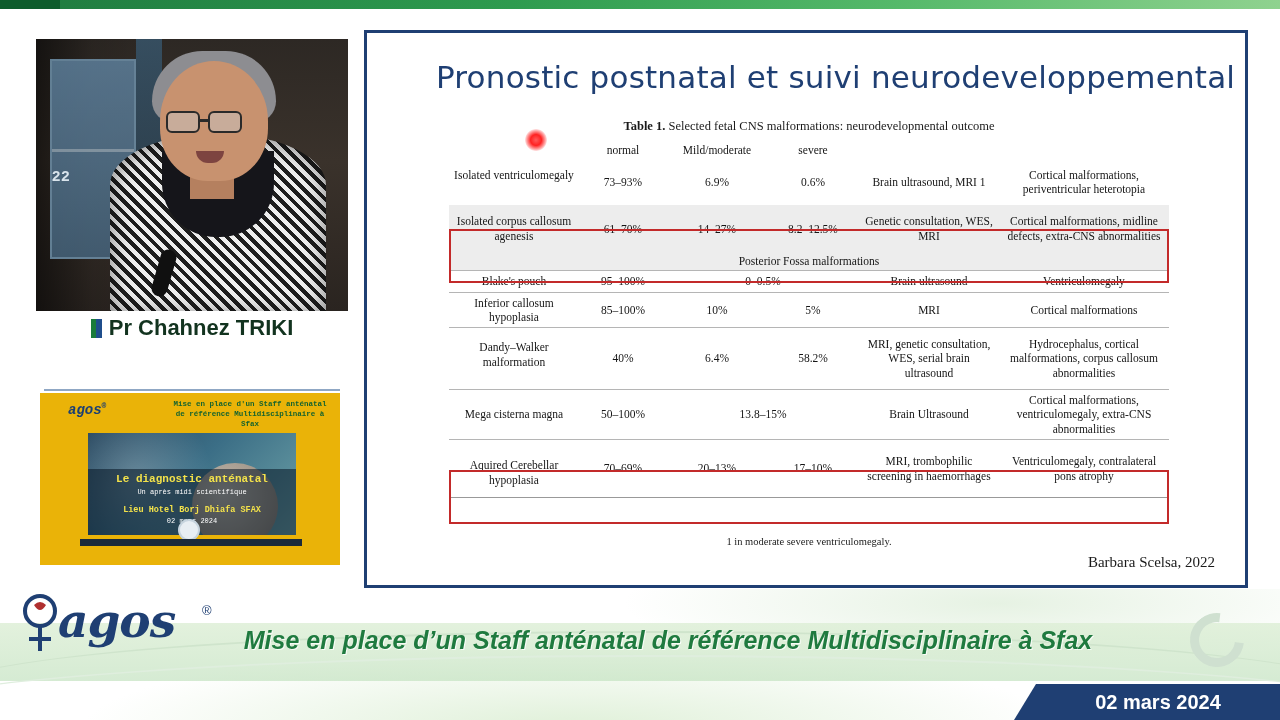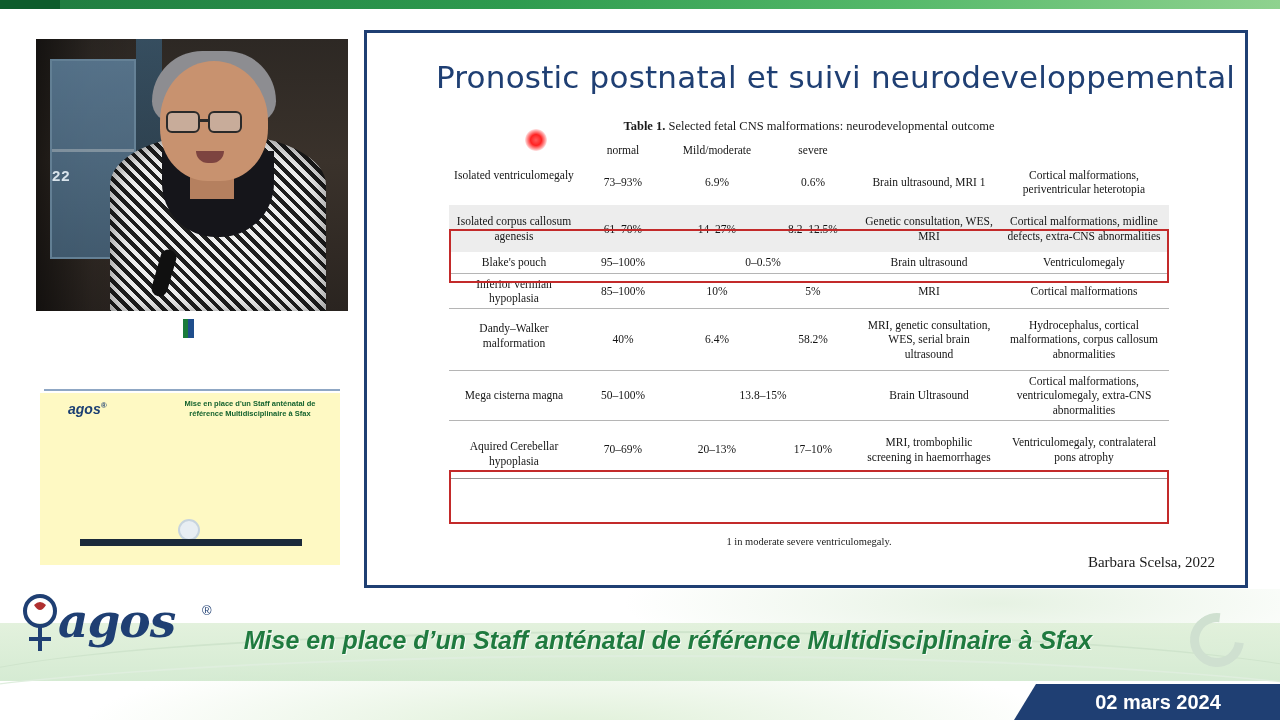--- a/index.html
+++ b/index.html
@@ -118,21 +118,22 @@
   }
 
   .hrule {
     position: absolute; left: 44px; top: 380px; width: 296px; height: 2px;
     background: #8fa7c4;
   }
 
   
   .promo {
     position: absolute; left: 40px; top: 384px; width: 300px; height: 172px;
-    background: #fef9c3;
+    background: #eab308;
+    font-family: Liberation Mono, monospace;
   }
   .promo-logo {
     position: absolute; left: 28px; top: 8px;
     font-size: 14px; color: #1b3f73; font-weight: bold; font-style: italic;
   }
   .promo-logo .reg { font-size: 8px; vertical-align: super; }
   .promo-head {
     position: absolute; left: 130px; top: 6px; width: 160px;
     color: #15632f; font-size: 7.5px; font-weight: bold; line-height: 1.35;
     text-align: center;
@@ -330,30 +331,38 @@
       <div class="sv-hair"></div>
       <div class="sv-head"></div>
       <div class="sv-glasses-l"></div>
       <div class="sv-glasses-r"></div>
       <div class="sv-glasses-bridge"></div>
       <div class="sv-mouth"></div>
       <div class="sv-mic"></div>
     </div>
 
     <div class="speaker-name">
-      <span class="name-flag"></span>
+      <span class="name-flag"></span><span>Pr Chahnez TRIKI</span>
     </div>
 
     <div class="hrule"></div>
 
     <div class="promo">
       <div class="promo-logo">
         <span>agos</span><span class="reg">®</span>
       </div>
       <div class="promo-head">Mise en place d'un Staff anténatal de référence Multidisciplinaire à Sfax</div>
+      <div class="promo-img">
+        <div class="promo-circle"></div>
+        <div class="promo-dark"></div>
+        <div class="promo-t1">Le diagnostic anténatal</div>
+        <div class="promo-t2">Un après midi scientifique</div>
+        <div class="promo-t3">Lieu Hotel Borj Dhiafa SFAX</div>
+        <div class="promo-t4">02 mars 2024</div>
+      </div>
       <div class="promo-dot"></div>
       <div class="promo-base"></div>
     </div>
   </div>
 
   <div class="slide">
     <div class="slide-title">Pronostic postnatal et suivi neurodeveloppemental</div>
 
     <div class="laser"></div>
 
@@ -392,31 +401,34 @@
 
         <tr class="cell band">
           <td style="padding-top:9px;padding-bottom:9px">Isolated corpus callosum agenesis</td>
           <td>61–70%</td>
           <td>14–27%</td>
           <td>8.2–12.5%</td>
           <td>Genetic consultation, WES, MRI</td>
           <td>Cortical malformations, midline defects, extra-CNS abnormalities</td>
         </tr>
 
+        <tr class="section-row thin-line">
+          <td colspan="6">Posterior Fossa malformations</td>
+        </tr>
 
         <tr class="cell thin-line">
           <td>Blake's pouch</td>
           <td>95–100%</td>
           <td colspan="2">0–0.5%</td>
           <td>Brain ultrasound</td>
           <td>Ventriculomegaly</td>
         </tr>
 
         <tr class="cell thin-line">
-          <td>Inferior vermian hypoplasia</td>
+          <td>Inferior callosum hypoplasia</td>
           <td>85–100%</td>
           <td>10%</td>
           <td>5%</td>
           <td>MRI</td>
           <td>Cortical malformations</td>
         </tr>
 
         <tr class="cell thin-line">
           <td style="padding-top:12px;padding-bottom:20px">Dandy–Walker malformation</td>
           <td>40%</td>

